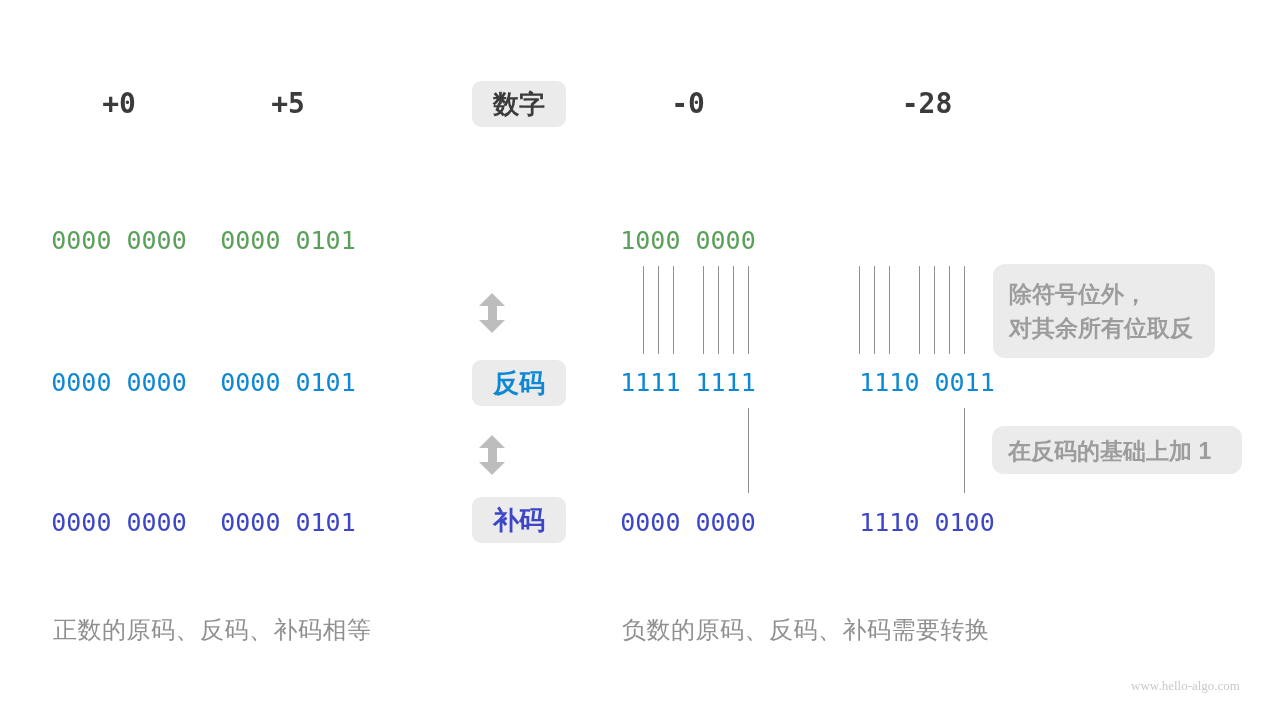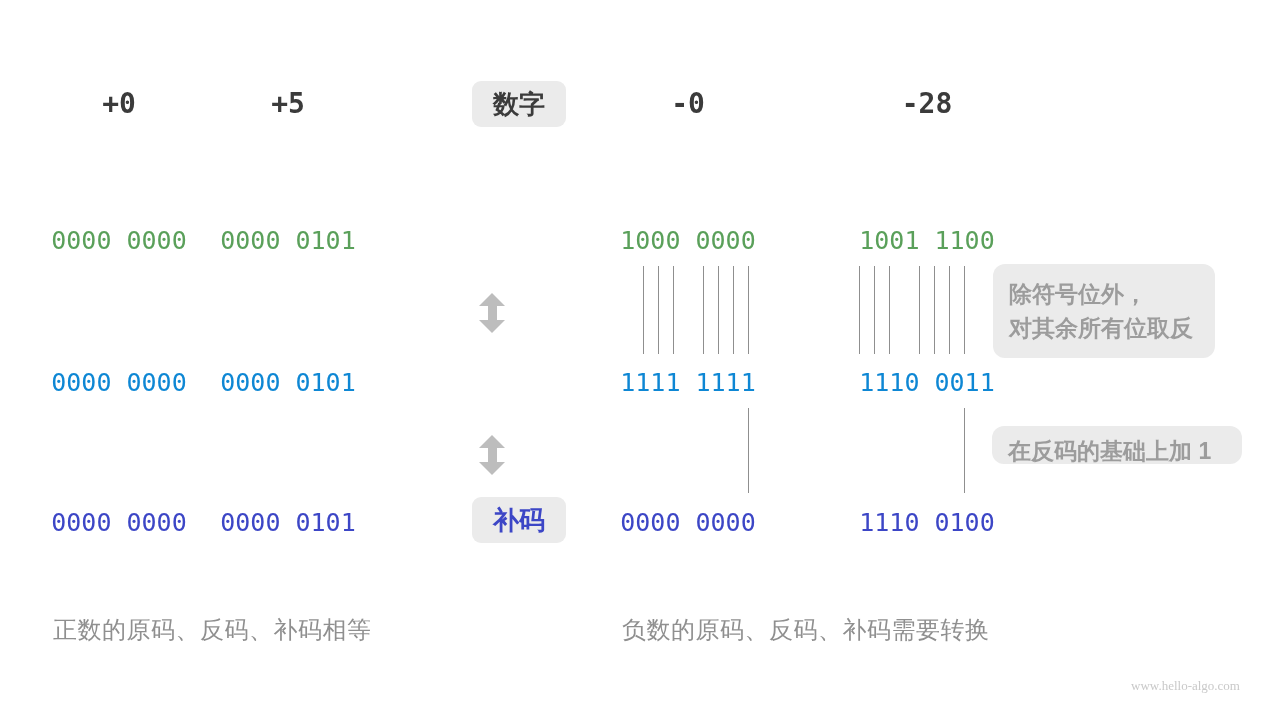--- a/index.html
+++ b/index.html
@@ -39,47 +39,47 @@
   .ticks i:nth-child(1){left:-45px}.ticks i:nth-child(2){left:-30px}.ticks i:nth-child(3){left:-15px}
   .ticks i:nth-child(4){left:15px}.ticks i:nth-child(5){left:30px}.ticks i:nth-child(6){left:45px}
   .ticks i:nth-child(7){left:60px}
   .addtick{position:absolute;top:408px;height:85px;width:1px;background:var(--line);}
   
   .note{
     position:absolute;background:var(--box_bg);border-radius:12px;
     color:var(--muted);font-weight:700;font-size:23px;
   }
   .note1{left:993px;top:264px;width:222px;height:94px;padding:13px 3px 0 16px;box-sizing:border-box;line-height:34px;}
-  .note2{left:992px;top:426px;width:250px;height:38px;line-height:50px;padding-left:16px;box-sizing:border-box;white-space:pre;}
+  .note2{left:992px;top:426px;width:250px;height:48px;line-height:50px;padding-left:16px;box-sizing:border-box;white-space:pre;}
   .note1 span{display:block;}
   
   .caption{position:absolute;top:615px;font-size:24px;font-weight:400;color:var(--caption);letter-spacing:.5px;line-height:30px;}
   .cap-left{left:53px}.cap-right{left:622px}
   .watermark{
     position:absolute;right:40px;top:678px;font-family:Liberation Serif, serif;
     font-size:13px;color:var(--watermark);
   }
 </style>
 </head>
 <body>
 
 <div class="canvas">
 
   <div class="cell head col0 r-num">+0</div>
   <div class="cell head col1 r-num">+5</div>
   <div class="cell head col2 r-num">-0</div>
   <div class="cell head col3 r-num">-28</div>
 
   <div class="labelbox t-num">数字</div>
+  <div class="labelbox t-inv">反码</div>
   <div class="labelbox t-comp">补码</div>
 
   <div class="cell bin c-green col0 r-orig">0000 0000</div>
   <div class="cell bin c-green col1 r-orig">0000 0101</div>
   <div class="cell bin c-green col2 r-orig">1000 0000</div>
-  <div class="cell bin c-green col3 r-orig">1001 1100</div>
 
   <div class="cell bin c-blue col0 r-inv">0000 0000</div>
   <div class="cell bin c-blue col1 r-inv">0000 0101</div>
   <div class="cell bin c-blue col2 r-inv">1111 1111</div>
   <div class="cell bin c-blue col3 r-inv">1110 0011</div>
 
   <div class="cell bin c-indigo col0 r-comp">0000 0000</div>
   <div class="cell bin c-indigo col1 r-comp">0000 0101</div>
   <div class="cell bin c-indigo col2 r-comp">0000 0000</div>
   <div class="cell bin c-indigo col3 r-comp">1110 0100</div>

